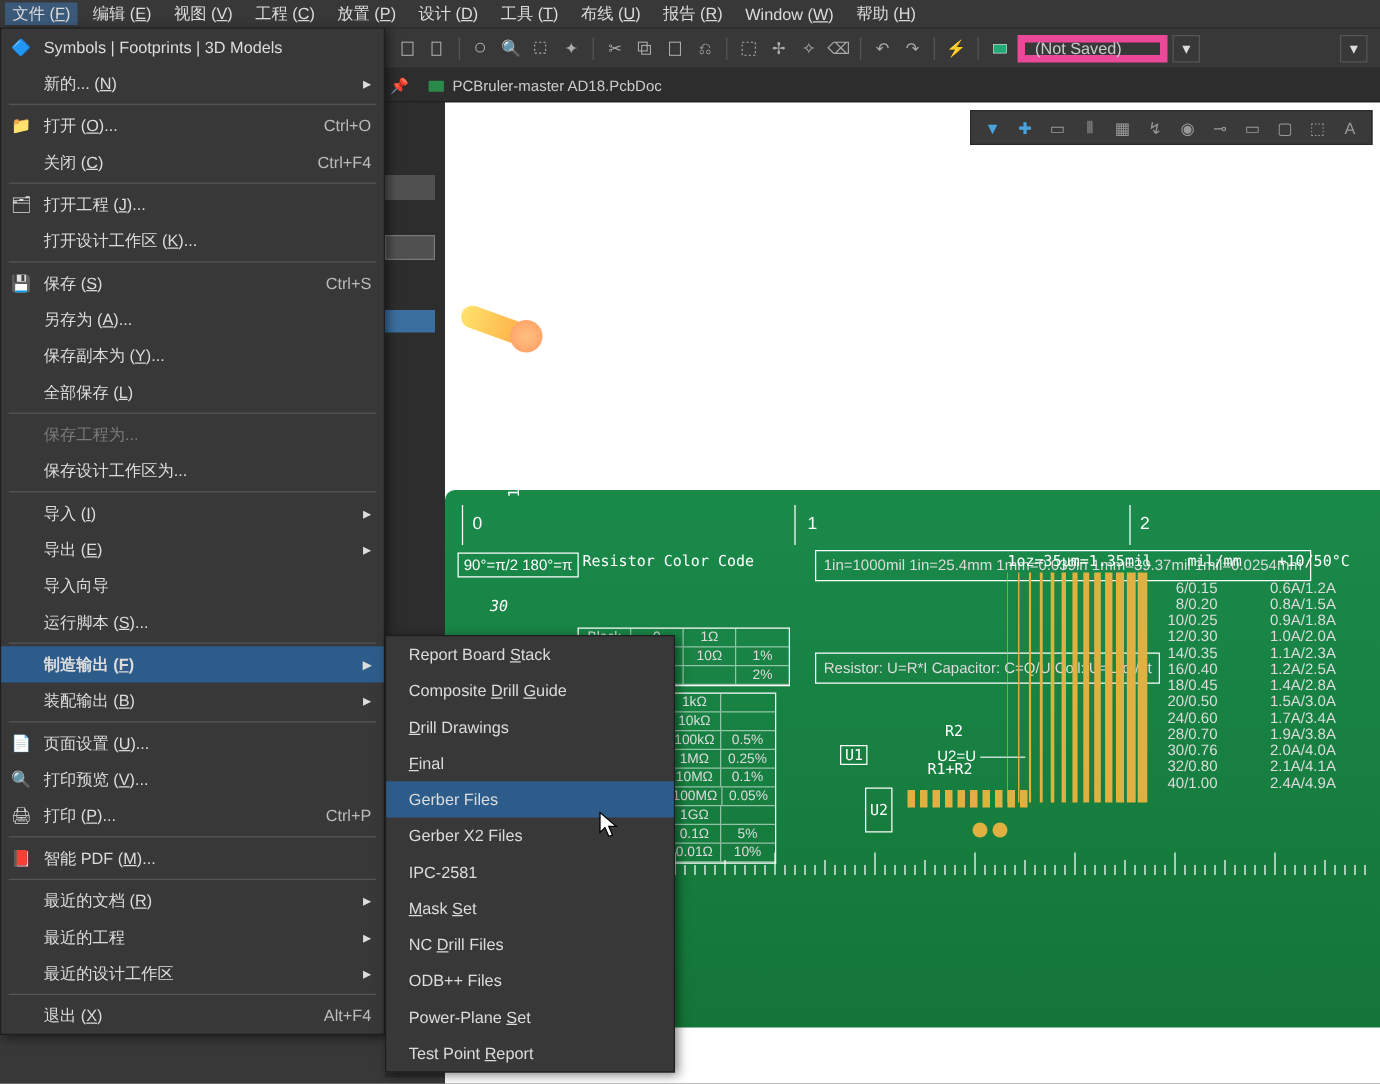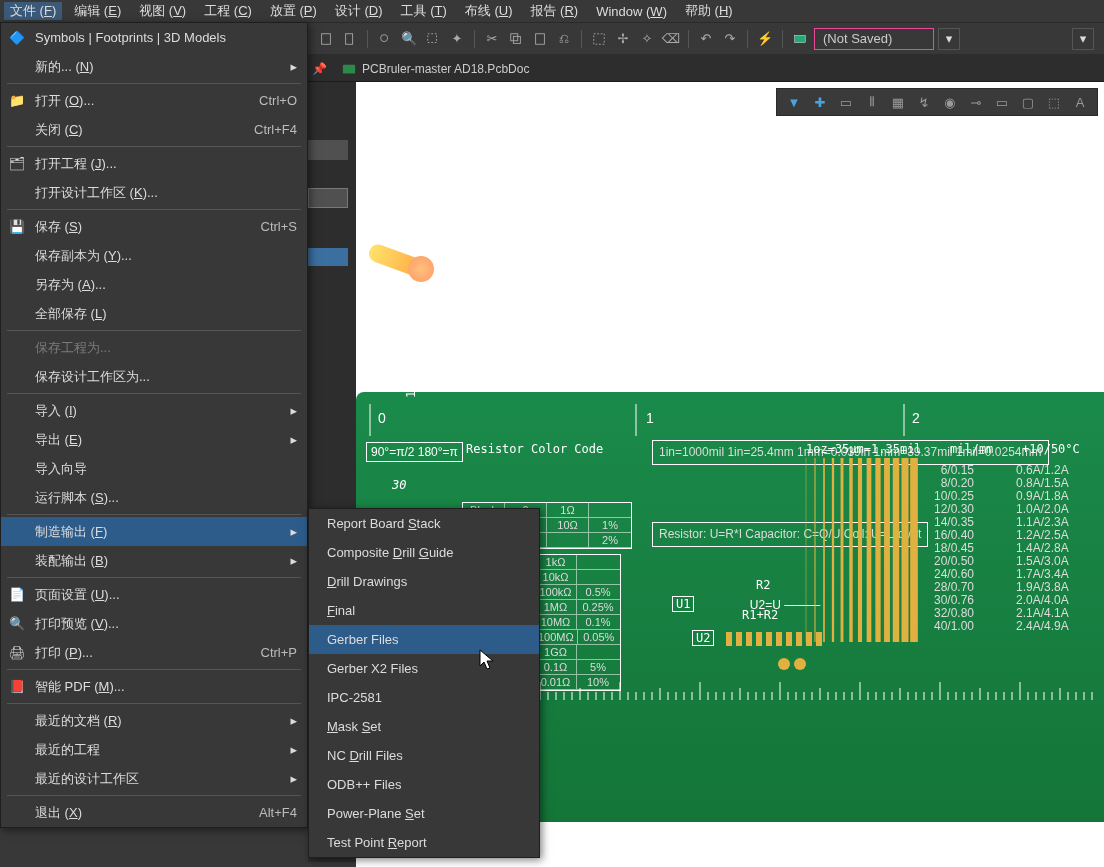--- a/index.html
+++ b/index.html
@@ -10,33 +10,33 @@
 .menubar-item { padding: 0 6px; cursor: pointer; }
 .menubar-item.open { background: #3b5a7a; }
 .menubar-item u { text-decoration: underline; }
 
 
 .toolbar { height: 32px; background: #383838; border-top: 1px solid #2a2a2a; display: flex; align-items: center; padding: 0 4px; gap: 4px; }
 .toolbar-gap { width: 308px; }
 .tool-icon { width: 20px; height: 20px; display: inline-flex; align-items: center; justify-content: center; color: #aaa; }
 .tool-sep { width: 1px; height: 18px; background: #555; margin: 0 3px; }
 .tool-icon svg { width: 14px; height: 14px; }
-.not-saved { color: #ccc; padding: 0 8px; border: 1px solid #ec4899; height: 22px; display:flex; align-items:center; min-width: 120px;}
+.not-saved { color: #ccc; padding: 0 8px; border: 6px solid #ec4899; height: 22px; display:flex; align-items:center; min-width: 120px;}
 .dropdown-arrow { width:22px; height:22px; border:1px solid #555; display:flex;align-items:center;justify-content:center;}
 .far-dropdown { margin-left:auto; margin-right:6px;}
 
 
 .tabbar { height: 28px; background: #2d2d2d; display: flex; align-items: stretch; padding-left: 310px; gap: 2px; border-bottom: 1px solid #1a1a1a;}
 .tab { display: flex; align-items: center; padding: 0 10px; gap: 6px; background: #2d2d2d; color: #ccc; border-top: 2px solid transparent; cursor: pointer; font-size: 12px;}
 .tab .doc-icon { width:14px;height:14px; }
 
 
 .file-menu { position: absolute; left: 0; top: 22px; width: 308px; background: #383838; border: 1px solid #1e1e1e; box-shadow: 2px 2px 8px rgba(0,0,0,.5); z-index: 100; }
 .file-menu .item { display: flex; align-items: center; height: 29px; padding: 0 10px 0 34px; position: relative; cursor: pointer; }
-.file-menu .item.highlight { background: #2d5c8a; }
+.file-menu .item.highlight { background: #2d5c8a; font-weight: bold; }
 .file-menu .sep { height: 1px; background: #555; margin: 2px 6px; }
 .file-menu .item .shortcut { margin-left: auto; color: #bbb; }
 .file-menu .item .arrow { margin-left: auto; }
 .file-menu .item.disabled { color: #7a7a7a; }
 .file-menu .item .left-icon { position:absolute; left:8px; width:16px; height:16px; display:flex;align-items:center;justify-content:center;}
 
 
 .submenu { position: absolute; left: 308px; top: 508px; width: 232px; background: #383838; border: 1px solid #1e1e1e; box-shadow: 2px 2px 8px rgba(0,0,0,.5); z-index: 101; }
 .submenu .sitem { display:flex; align-items:center; height:29px; padding: 0 14px 0 18px; cursor:pointer;}
 .submenu .sitem.highlight { background:#2d5c8a; }
@@ -204,24 +204,24 @@
     <div class="item">
       <span>打开设计工作区 (<u>K</u>)...</span>
     </div>
     <div class="sep"></div>
     <div class="item">
       <span class="left-icon">💾</span>
       <span>保存 (<u>S</u>)</span>
       <span class="shortcut">Ctrl+S</span>
     </div>
     <div class="item">
+      <span>另存为 (<u>A</u>)...</span>
+    </div>
+    <div class="item">
       <span>保存副本为 (<u>Y</u>)...</span>
-    </div>
-    <div class="item">
-      <span>另存为 (<u>A</u>)...</span>
     </div>
     <div class="item">
       <span>全部保存 (<u>L</u>)</span>
     </div>
     <div class="sep"></div>
     <div class="item disabled">
       <span>保存工程为...</span>
     </div>
     <div class="item">
       <span>保存设计工作区为...</span>
@@ -431,21 +431,21 @@
       <div class="formulas" style="left:296px;top:130px;">Resistor: U=R*I
 Capacitor: C=Q/U
 Coil: U=L*dI/dt</div>
 
       <div class="pcb-text" style="left:336px;top:192px;">
         <span>U2=U ―――</span>
       </div>
       <div class="pcb-text" style="left:400px;top:186px;">R2</div>
       <div class="pcb-text" style="left:386px;top:216px;">R1+R2</div>
       <div class="pcb-text" style="left:316px;top:204px;border:1px solid #fff;padding:0 3px;">U1</div>
-      <div class="pcb-text" style="left:336px;top:238px;border:1px solid #fff;padding:0 3px;">U2</div>
+      <div class="pcb-text" style="left:336px;top:238px;border:1px solid #fff;padding:10px 3px;">U2</div>
 
       <div class="pcb-text top-hdr" style="left:450px;top:50px;">1oz=35μm=1.35mil</div>
       <div class="pcb-text top-hdr" style="left:594px;top:50px;">mil/mm</div>
       <div class="pcb-text top-hdr" style="left:666px;top:50px;">+10/50°C</div>
 
       <div class="milmm" style="left:578px;top:72px;" id="milmmCol">
           <div>6/0.15</div>
           <div>8/0.20</div>
           <div>10/0.25</div>
           <div>12/0.30</div>

